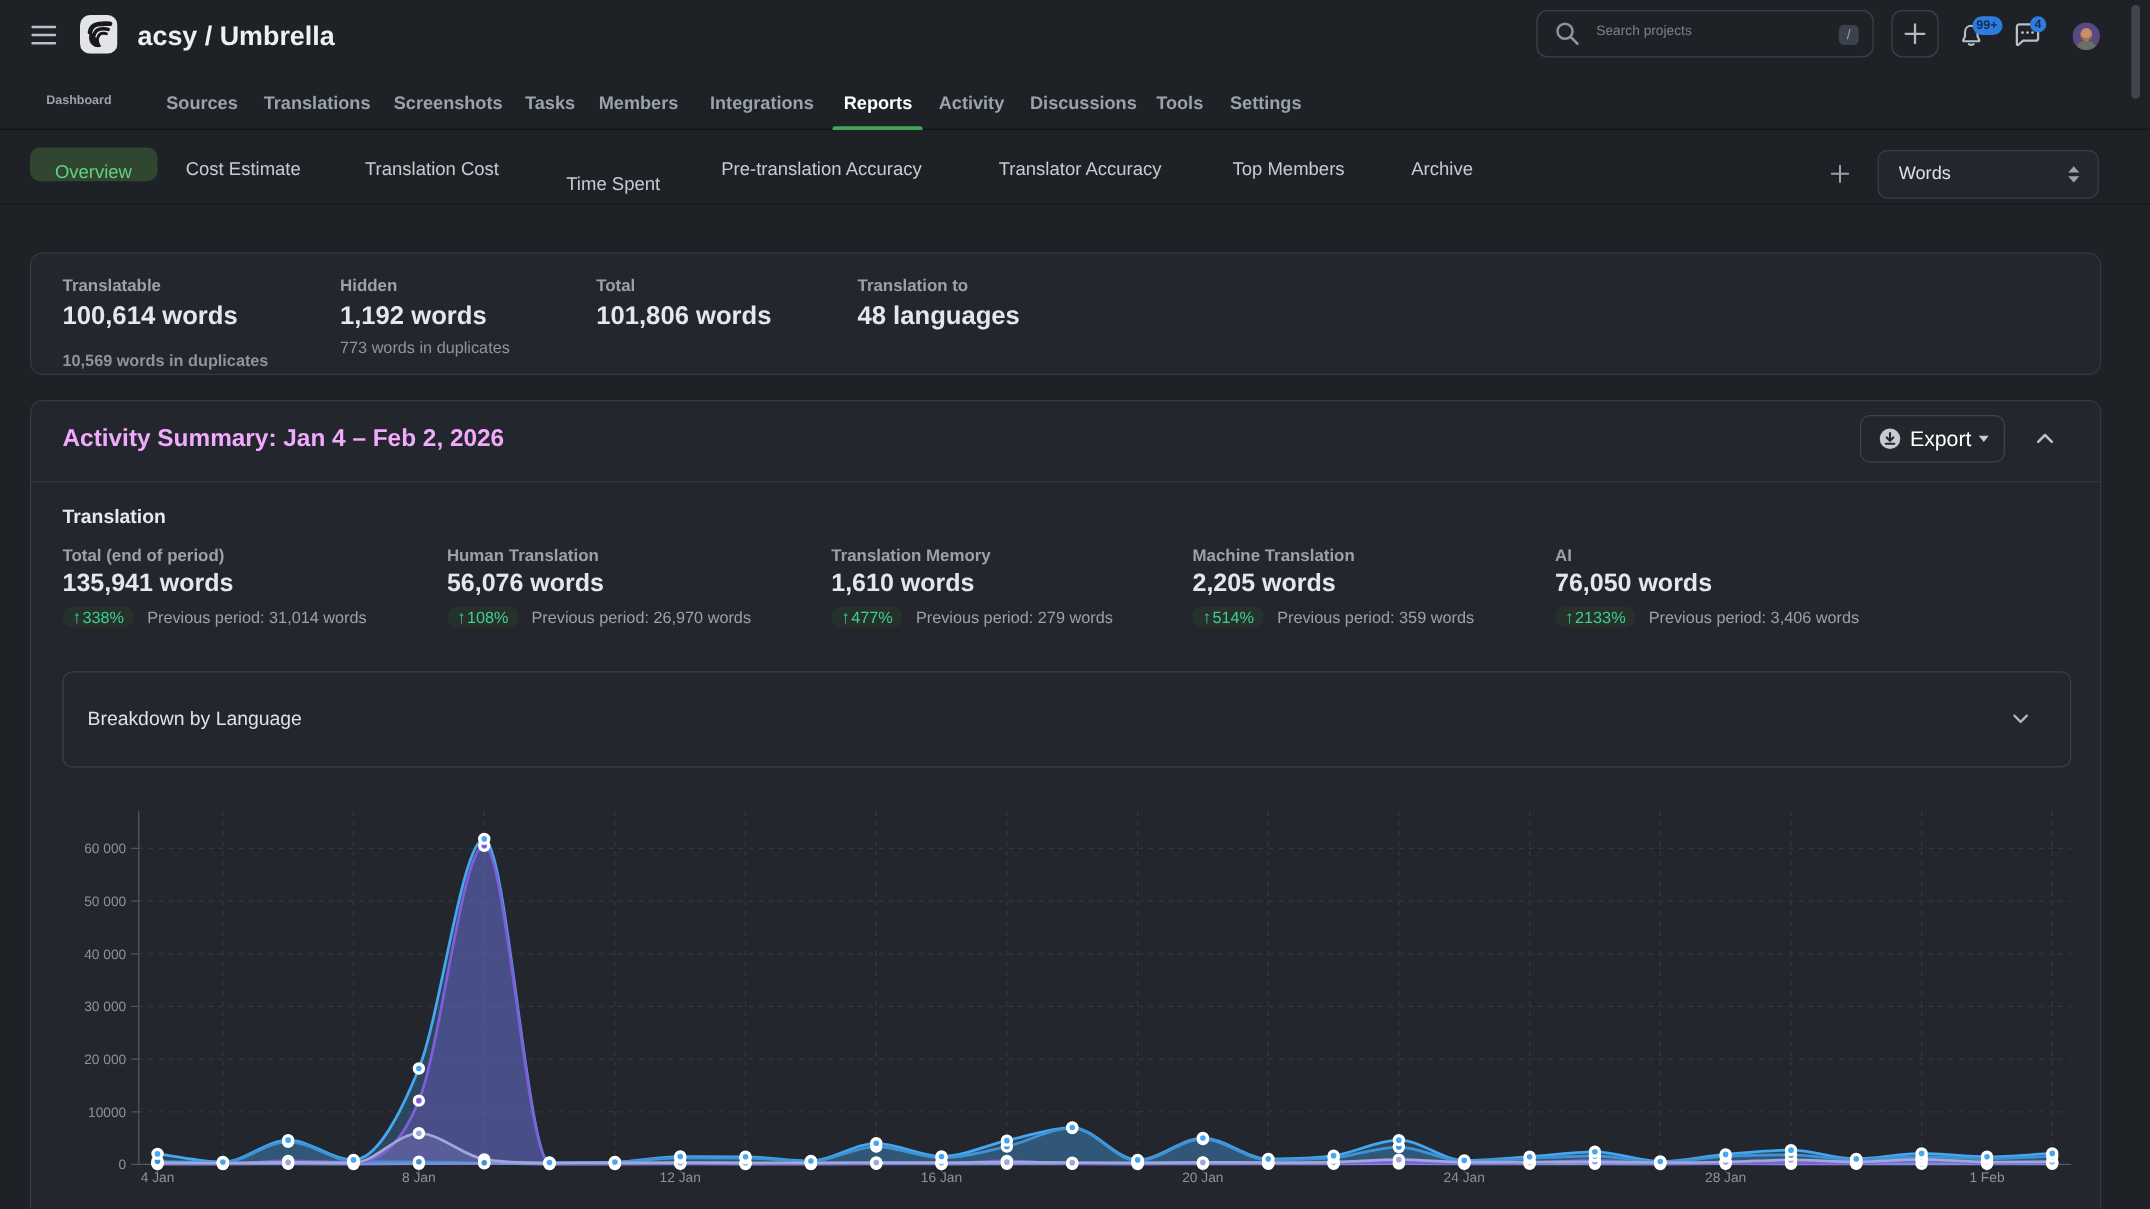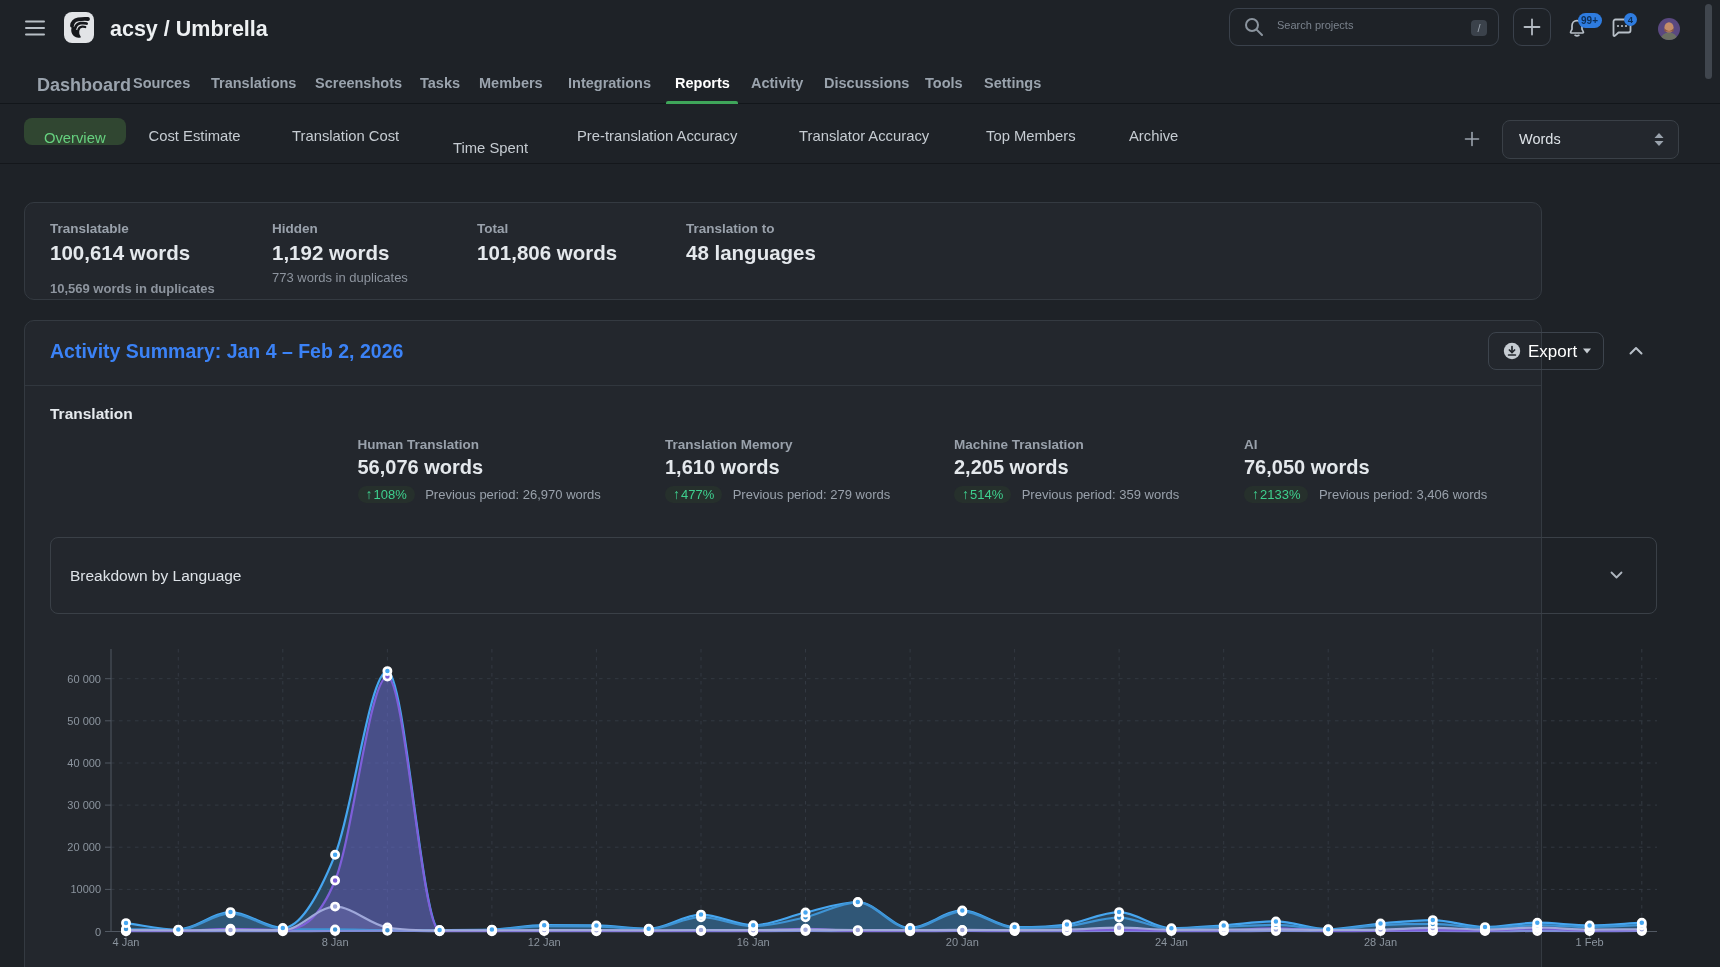--- a/index.html
+++ b/index.html
@@ -1,18 +1,18 @@
 <!DOCTYPE html>
 <html><head><meta charset="utf-8">
 <style>
   * { margin:0; padding:0; box-sizing:border-box; }
   html,body { width:1720px; height:967px; overflow:hidden; }
   body { background:#1e2227; font-family:"Liberation Sans", sans-serif; position:relative; }
   .abs { position:absolute; }
-  .card { position:absolute; left:24px; width:1518px; background:#23272d; border:1px solid #343a41; border-radius:10px; }
+  .card { position:absolute; left:24px; width:1657px; background:#23272d; border:1px solid #343a41; border-radius:10px; }
   .lbl { font-size:13.5px; font-weight:700; color:#99a1ab; }
   .val { font-size:20.5px; font-weight:700; color:#e4e8ec; }
   .sub { font-size:13px; color:#8d949e; }
   svg { display:block; }
 </style></head>
 <body>
 
 <svg class="abs" style="left:25px;top:18px" width="20" height="20" viewBox="0 0 20 20">
  <g stroke="#b8bfc6" stroke-width="2" stroke-linecap="round">
   <line x1="1" y1="3.5" x2="19" y2="3.5"></line>
@@ -73,21 +73,21 @@
  <g clip-path="url(#av)">
   <rect width="22" height="22" fill="#5a4880"></rect>
   <ellipse cx="11" cy="9.5" rx="4.6" ry="5.2" fill="#c58d69"></ellipse>
   <path d="M6.4 10.5 Q11 15.4 15.6 10.5 L15.6 13.5 L6.4 13.5 Z" fill="#8a5742"></path>
   <path d="M2 22 Q4 14.5 11 14.5 Q18 14.5 20 22 Z" fill="#6b6f62"></path>
  </g>
 </svg>
 
 <div class="abs" style="left:1705px;top:4px;width:7px;height:75px;background:#40464e;border-radius:4px;"></div>
 <div class="abs" style="left:0;top:70px;width:1720px;height:34px;border-bottom:1px solid #12161a;">
-<span class="abs" style="left:37px;top:5px;font-size:18px;font-weight:600;color:#9aa3ad;text-align:center;">Dashboard</span>
+<span class="abs" style="left:37px;top:5px;font-size:10px;font-weight:600;color:#9aa3ad;text-align:center;">Dashboard</span>
 <span class="abs" style="left:133px;top:5px;font-size:14.5px;font-weight:600;color:#9aa3ad;">Sources</span>
 <span class="abs" style="left:211px;top:5px;font-size:14.5px;font-weight:600;color:#9aa3ad;">Translations</span>
 <span class="abs" style="left:315px;top:5px;font-size:14.5px;font-weight:600;color:#9aa3ad;">Screenshots</span>
 <span class="abs" style="left:420px;top:5px;font-size:14.5px;font-weight:600;color:#9aa3ad;">Tasks</span>
 <span class="abs" style="left:479px;top:5px;font-size:14.5px;font-weight:600;color:#9aa3ad;">Members</span>
 <span class="abs" style="left:568px;top:5px;font-size:14.5px;font-weight:600;color:#9aa3ad;">Integrations</span>
 <span class="abs" style="left:675px;top:5px;font-size:14.5px;font-weight:700;color:#ffffff;">Reports</span>
 <span class="abs" style="left:751px;top:5px;font-size:14.5px;font-weight:600;color:#9aa3ad;">Activity</span>
 <span class="abs" style="left:824px;top:5px;font-size:14.5px;font-weight:600;color:#9aa3ad;">Discussions</span>
 <span class="abs" style="left:925px;top:5px;font-size:14.5px;font-weight:600;color:#9aa3ad;">Tools</span>
@@ -129,39 +129,47 @@
 <div class="abs" style="left:452px;top:18px;">
       <div class="lbl">Total</div>
       <div class="val" style="margin-top:5px;">101,806 words</div>
 </div>
 <div class="abs" style="left:661px;top:18px;">
       <div class="lbl">Translation to</div>
       <div class="val" style="margin-top:5px;">48 languages</div>
 </div>
 </div>
 <div class="card" style="top:320px;height:700px;">
-<div class="abs" style="left:25px;top:19px;font-size:19.5px;font-weight:700;color:#3b82f6;">Activity Summary: Jan 4 – Feb 2, 2026</div>
+<div class="abs" style="left:25px;top:19px;font-size:19.5px;font-weight:700;color:#f0abfc;">Activity Summary: Jan 4 – Feb 2, 2026</div>
 <div class="abs" style="left:1463px;top:11px;width:116px;height:38px;border:1px solid #3d444d;border-radius:8px;"></div>
 <svg class="abs" style="left:1478px;top:21px" width="18" height="18" viewBox="0 0 18 18">
    <circle cx="9" cy="9" r="8.2" fill="#c6ccd2"></circle>
    <g stroke="#23272d" stroke-width="1.7" stroke-linecap="round">
         <line x1="9" y1="4.5" x2="9" y2="10"></line>
         <path d="M6.4 8 L9 10.6 L11.6 8" fill="none"></path>
         <line x1="5.6" y1="13" x2="12.4" y2="13"></line>
       </g>
   </svg>
 <div class="abs" style="left:1503px;top:21px;font-size:17px;font-weight:400;color:#ffffff;">Export</div>
 <svg class="abs" style="left:1557px;top:26px" width="10" height="8" viewBox="0 0 10 8">
       <path d="M1 1.5 L5 6.5 L9 1.5 Z" fill="#c6ccd2"></path>
     </svg>
 <svg class="abs" style="left:1604px;top:25px" width="14" height="9" viewBox="0 0 14 9">
       <path d="M1.5 7.5 L7 2 L12.5 7.5" fill="none" stroke="#b8c0c8" stroke-width="2" stroke-linecap="round" stroke-linejoin="round"></path>
     </svg>
 <div class="abs" style="left:0;top:63.5px;width:100%;height:1px;background:#31373e;"></div>
 <div class="abs" style="left:25px;top:84px;font-size:15.5px;font-weight:700;color:#e6eaee;">Translation</div>
+<div class="abs" style="left:25px;top:116px;">
+  <div class="lbl">Total (end of period)</div>
+  <div style="font-size:20px;font-weight:700;color:#e4e8ec;margin-top:4px;">135,941 words</div>
+  <div style="margin-top:6px;height:17px;">
+    <span style="display:inline-block;background:#26302c;border-radius:9px;padding:0 8px;height:17px;line-height:17px;font-size:13px;color:#3ecf8e;"><span style="font-size:14px;margin-right:1px;">↑</span>338%</span>
+    <span style="margin-left:6px;font-size:13px;color:#99a1ab;">Previous period: 31,014 words</span>
+  </div>
+    </div>
 <div class="abs" style="left:332.5px;top:116px;">
   <div class="lbl">Human Translation</div>
   <div style="font-size:20px;font-weight:700;color:#e4e8ec;margin-top:4px;">56,076 words</div>
   <div style="margin-top:6px;height:17px;">
     <span style="display:inline-block;background:#26302c;border-radius:9px;padding:0 8px;height:17px;line-height:17px;font-size:13px;color:#3ecf8e;"><span style="font-size:14px;margin-right:1px;">↑</span>108%</span>
     <span style="margin-left:6px;font-size:13px;color:#99a1ab;">Previous period: 26,970 words</span>
   </div>
     </div>
 <div class="abs" style="left:640px;top:116px;">
   <div class="lbl">Translation Memory</div>

